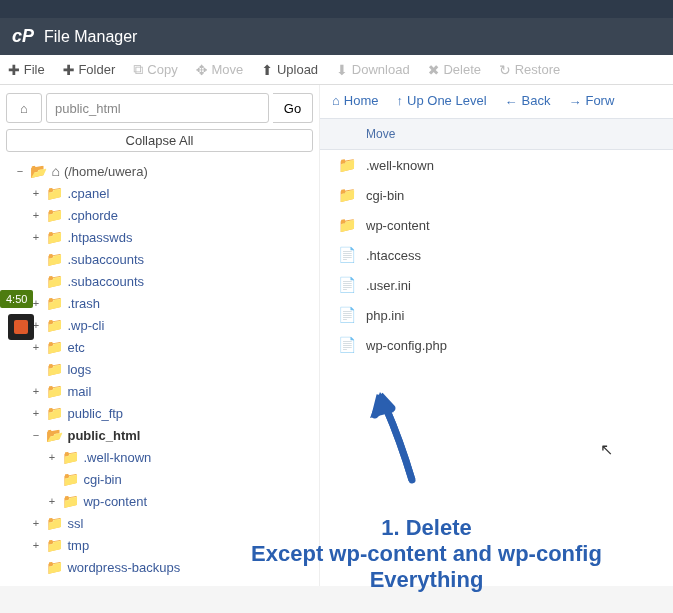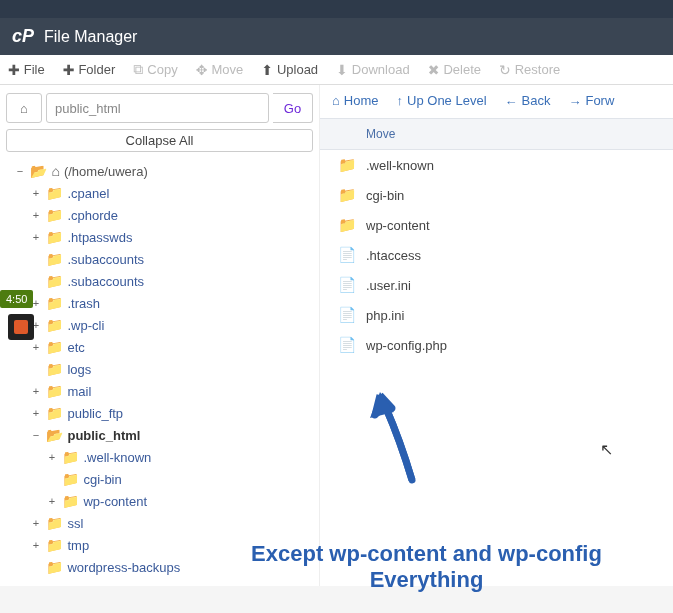--- a/index.html
+++ b/index.html
@@ -10,21 +10,21 @@
   .app-header .title { font-size: 16px; }
   .toolbar { background: #fff; border-bottom: 1px solid #ddd; display: flex; align-items: center; padding: 6px 8px; gap: 18px; color: #666; }
   .toolbar .tb-item { display: flex; align-items: center; gap: 4px; color: #555; cursor: pointer; }
   .toolbar .tb-item.disabled { color: #bbb; cursor: default; }
   .toolbar .tb-item .glyph { font-size: 14px; }
   .main { display: flex; }
   .left-pane { width: 320px; background: #fff; border-right: 1px solid #eee; padding: 8px 6px; }
   .addr-row { display: flex; gap: 4px; margin-bottom: 6px; }
   .addr-home { width: 36px; height: 30px; border: 1px solid #ccc; border-radius: 3px; display: flex; align-items: center; justify-content: center; background: #fff; cursor: pointer; color: #666; }
   .addr-input { flex: 1; border: 1px solid #ccc; border-radius: 3px; padding: 6px 8px; font-size: 13px; color: #888; }
-  .addr-go { width: 40px; border: 1px solid #ccc; border-left: none; border-radius: 0 3px 3px 0; background: #fff; cursor: pointer; color: #6d28d9; font-size: 13px; }
+  .addr-go { width: 40px; border: 1px solid #ccc; border-left: none; border-radius: 0 3px 3px 0; background: #fff; cursor: pointer; color: #000000; font-size: 13px; }
   .collapse-all { border: 1px solid #ccc; border-radius: 3px; text-align: center; padding: 3px; margin-bottom: 8px; cursor: pointer; color: #444; background: #fff; }
   .tree { padding-left: 8px; color: #444; }
   .tree-row { display: flex; align-items: center; gap: 4px; padding: 3px 0; cursor: pointer; }
   .tree-row .toggle { width: 12px; color: #666; text-align: center; font-size: 11px; }
   .tree-row .folder-ico { color: #e8a33d; font-size: 14px; }
   .tree-row .folder-ico.open { color: #e8a33d; }
   .tree-row .home-ico { color: #555; font-size: 14px; }
   .tree-row .label { white-space: nowrap; color: #3a5a9a; }
   .tree-row .label.plain { color: #555; }
   .tree-row.bold .label { font-weight: bold; color: #333; }
@@ -263,15 +263,16 @@
 
 <svg class="arrow" width="60" height="100" viewBox="0 0 60 100">
   <path d="M 10 5 L 10 5 L 5 25 L 12 18 L 22 18 L 10 5 M 16 18 Q 30 50 42 90" stroke="#2a5fb0" stroke-width="7" fill="#2a5fb0" stroke-linejoin="round"></path>
   <path d="M 16 18 Q 30 50 42 90" stroke="#2a5fb0" stroke-width="7" fill="none" stroke-linecap="round"></path>
   <polygon points="10,2 0,28 24,22" fill="#2a5fb0"></polygon>
 </svg>
 
 <div class="cursor-overlay">↖</div>
 
 <div class="annotation">
+  <div>1. Delete</div>
   <div>Except wp-content and wp-config</div>
   <div>Everything</div>
 </div>
 
 </body></html>

